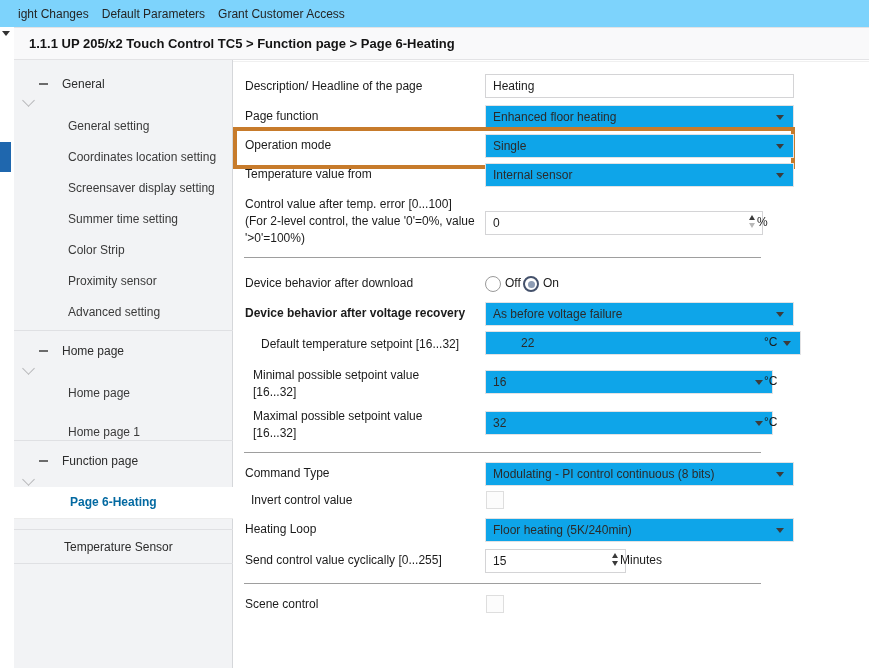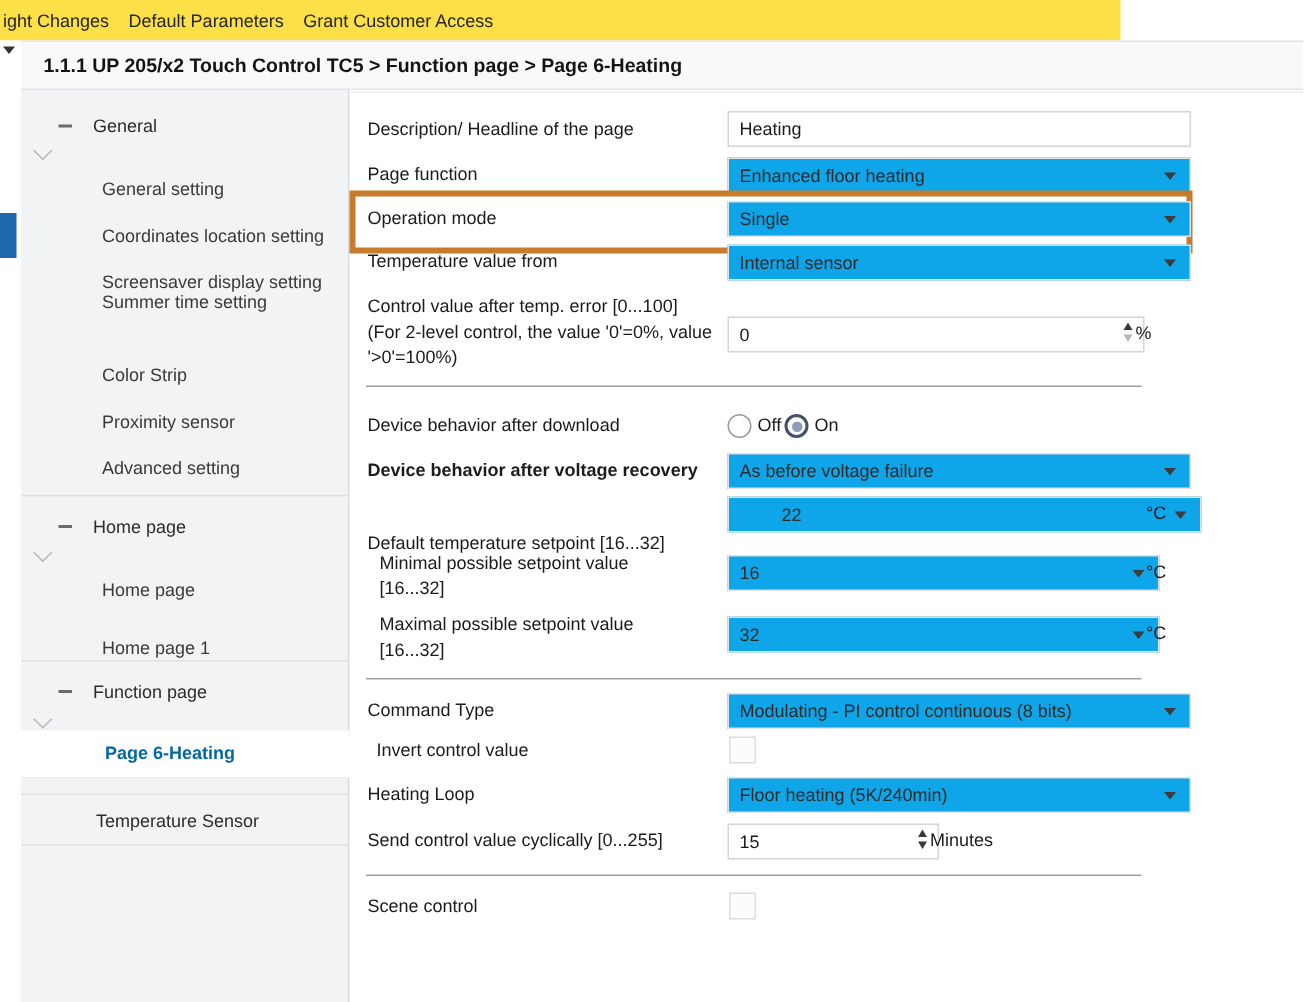--- a/index.html
+++ b/index.html
@@ -1,21 +1,21 @@
 <!DOCTYPE html>
 <html><head>
 <meta charset="utf-8">
 <style>
   html,body{margin:0;padding:0;background:#fff;}
   #app{position:relative;width:869px;height:668px;overflow:hidden;
        font-family:"Liberation Sans",sans-serif;font-size:12px;color:#1b1b1b;background:#fff;}
   .abs{position:absolute;box-sizing:border-box;}
 
   
-  .menubar{left:0;top:0;width:747px;height:27px;background:#fde047;display:flex;align-items:center;gap:13px;padding-left:2px;}
+  .menubar{left:0;top:0;width:869px;height:27px;background:#7dd3fc;display:flex;align-items:center;gap:13px;padding-left:18px;}
   .menu-item{color:#252525;font-size:12px;white-space:nowrap;cursor:default;}
 
   
   .left-col{left:0;top:27px;width:14px;height:641px;background:#fff;}
   .mini-caret{left:2px;top:31px;width:0;height:0;border-left:4px solid transparent;border-right:4px solid transparent;border-top:5px solid #333;}
   .blue-marker{left:0;top:142px;width:11px;height:30px;background:#1f67ae;}
 
   
   .header{left:14px;top:27px;width:855px;height:33px;background:#f9f9fa;border-top:1px solid #e3e3e5;border-bottom:1px solid #e3e3e5;display:flex;align-items:center;padding-left:15px;}
   .header-title{font-size:13px;font-weight:bold;color:#141414;}
@@ -80,21 +80,21 @@
   <div class="notch" style="left:24px;top:96px;"></div>
   <div class="side-row" style="top:110px;height:31px;">
     <span class="sub-label">General setting</span>
   </div>
   <div class="side-row" style="top:141px;height:31px;">
     <span class="sub-label">Coordinates location setting</span>
   </div>
   <div class="side-row" style="top:172px;height:31px;">
     <span class="sub-label">Screensaver display setting</span>
   </div>
-  <div class="side-row" style="top:185px;height:31px;">
+  <div class="side-row" style="top:203px;height:31px;">
     <span class="sub-label">Summer time setting</span>
   </div>
   <div class="side-row" style="top:234px;height:31px;">
     <span class="sub-label">Color Strip</span>
   </div>
   <div class="side-row" style="top:265px;height:31px;">
     <span class="sub-label">Proximity sensor</span>
   </div>
   <div class="side-row" style="top:296px;height:31px;">
     <span class="sub-label">Advanced setting</span>
@@ -179,21 +179,21 @@
       <span class="radio-dot"></span>
     </span>
   <span class="radio-label" style="left:543px;top:272px;">On</span>
 
   <span class="row-label" style="top:302px;font-weight:bold;">Device behavior after voltage recovery</span>
   <div class="dropdown" style="left:485px;top:302px;width:293px;">
     <span>As before voltage failure</span>
     <span class="dd-arrow"></span>
   </div>
 
-  <span class="row-label" style="top:351px;">Default temperature setpoint [16...32]</span>
+  <span class="row-label" style="top:333px;margin-left:16px;">Default temperature setpoint [16...32]</span>
   <div class="dropdown" style="left:485px;top:331px;width:272px;padding-left:35px;">
     <span>22</span>
     <span class="dd-arrow"></span>
   </div>
   <span class="unit" style="left:764px;top:331px;">°C</span>
 
   <span class="ml-label" style="left:253px;top:367px;">Minimal possible setpoint value</span>
   <span class="ml-label" style="left:253px;top:384px;">[16...32]</span>
   <div class="dropdown" style="left:485px;top:370px;width:272px;">
     <span>16</span>

